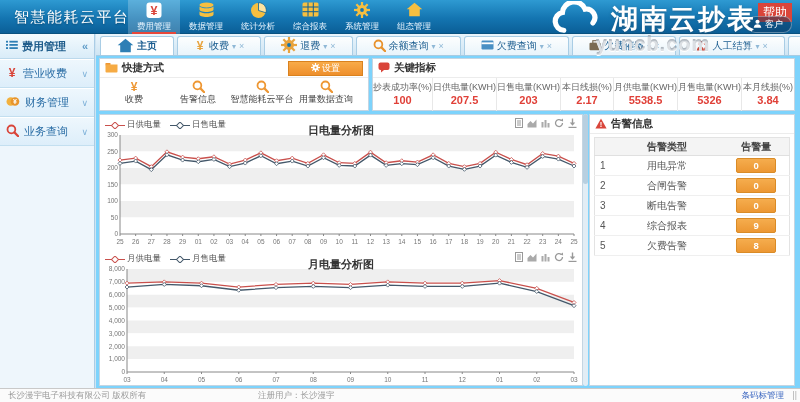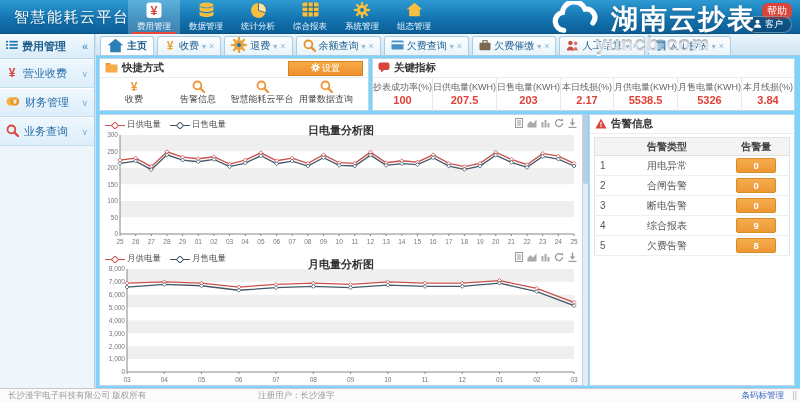--- a/index.html
+++ b/index.html
@@ -8,41 +8,41 @@
   
   .topbar{position:absolute;top:0;left:0;right:0;height:34px;z-index:5;
     background:linear-gradient(180deg,#2e9ad2 0%,#1475b1 55%,#0b5f97 100%);border-bottom:1px solid #09517f}
   .logo{position:absolute;left:14px;top:8px;color:#fff;font-size:15px;font-weight:normal;letter-spacing:1.5px;text-shadow:0 1px 2px rgba(0,0,0,.3)}
   .topnav{position:absolute;left:128px;top:0;height:34px;display:flex}
   .nav-item{width:52px;height:34px;text-align:center;position:relative;cursor:pointer}
   .nav-ico{display:block;height:21px;padding-top:2px}
   .nav-lbl{display:block;font-size:8.5px;color:#eaf6ff;line-height:10px}
   .nav-item.active{background:rgba(255,255,255,.22)}
   .nav-item.active::after{content:"";position:absolute;left:4px;right:4px;bottom:0;height:2px;background:#e8473a}
-  .help{position:absolute;right:8px;top:3px;background:#d9453a;color:#fff;font-size:10px;padding:1px 5px;border-radius:6px;cursor:pointer}
+  .help{position:absolute;right:8px;top:3px;background:#d9453a;color:#fff;font-size:12px;padding:1px 5px;border-radius:0;cursor:pointer}
   .user{position:absolute;right:8px;top:16px;background:rgba(10,50,90,.45);border:1px solid rgba(255,255,255,.35);
     color:#fff;font-size:9px;padding:1px 8px 1px 5px;border-radius:9px;display:flex;align-items:center;gap:3px;cursor:pointer}
   
   .watermark{position:absolute;top:1px;right:44px;z-index:40;pointer-events:none;text-align:center}
   .wm-row{display:flex;align-items:center;gap:5px;justify-content:center}
   .wm-text{font-size:27px;color:#fff;font-weight:bold;letter-spacing:2px;text-shadow:0 1px 3px rgba(40,80,110,.55)}
   .wm-url{font-size:20px;font-weight:bold;letter-spacing:1px;margin-top:-4px;color:rgba(195,202,208,.6);
     text-shadow:0 1px 0 #fff,0 -1px 0 rgba(120,130,140,.55);font-family:Liberation Sans, sans-serif}
   
   .sidebar{position:absolute;left:0;top:34px;bottom:14px;width:95px;background:#eef6fc;border-right:1px solid #aacde6}
   .side-head{height:25px;background:linear-gradient(#f3fafe,#d9ecf8);border-bottom:1px solid #bcd9ec;color:#1f5d8c;
     font-weight:bold;font-size:11px;padding:0 6px;display:flex;align-items:center;gap:4px}
   .side-head .collapse{margin-left:auto;color:#5f9cc8;font-size:11px;cursor:pointer}
   .side-item{height:29px;background:linear-gradient(#eef7fd,#ddeefa);border-bottom:1px solid #c3dff0;border-top:1px solid #fff;
     color:#2a6da5;font-size:11px;padding:0 6px;display:flex;align-items:center;gap:5px;cursor:pointer}
   .side-item .chev{margin-left:auto;color:#7fb2d9;font-size:9px}
   
   .main{position:absolute;left:96px;top:34px;right:0;bottom:14px}
   .tabbar{height:22px;background:linear-gradient(#eaf5fc,#cfe5f3);border-bottom:1px solid #a7cbe2;padding:2px 0 0 4px;white-space:nowrap}
-  .tab{display:inline-flex;align-items:center;gap:3px;height:19px;padding:0 6px;margin-right:3px;vertical-align:top;
+  .tab{display:inline-flex;align-items:center;gap:3px;height:19px;padding:0 16px;margin-right:3px;vertical-align:top;
     background:linear-gradient(#fdfefe,#e9f4fb);border:1px solid #a9cde5;border-bottom:none;border-radius:3px 3px 0 0;
     font-size:10px;color:#1a5c8f;cursor:pointer}
   .tab.active{background:#fff;font-weight:bold}
   .t-chev,.t-close{color:#8fb8d6;font-size:8px}
   .t-close{font-size:9px}
   
   .content{position:absolute;top:22px;left:0;right:0;bottom:0;background:#7dd3fc}
   .panel{position:absolute;background:#fff;border:1px solid #c4d5e2}
   .p-quick{left:3px;top:2px;width:270px;height:53px}
   .p-ind{left:276px;top:2px;right:5px;height:53px}

